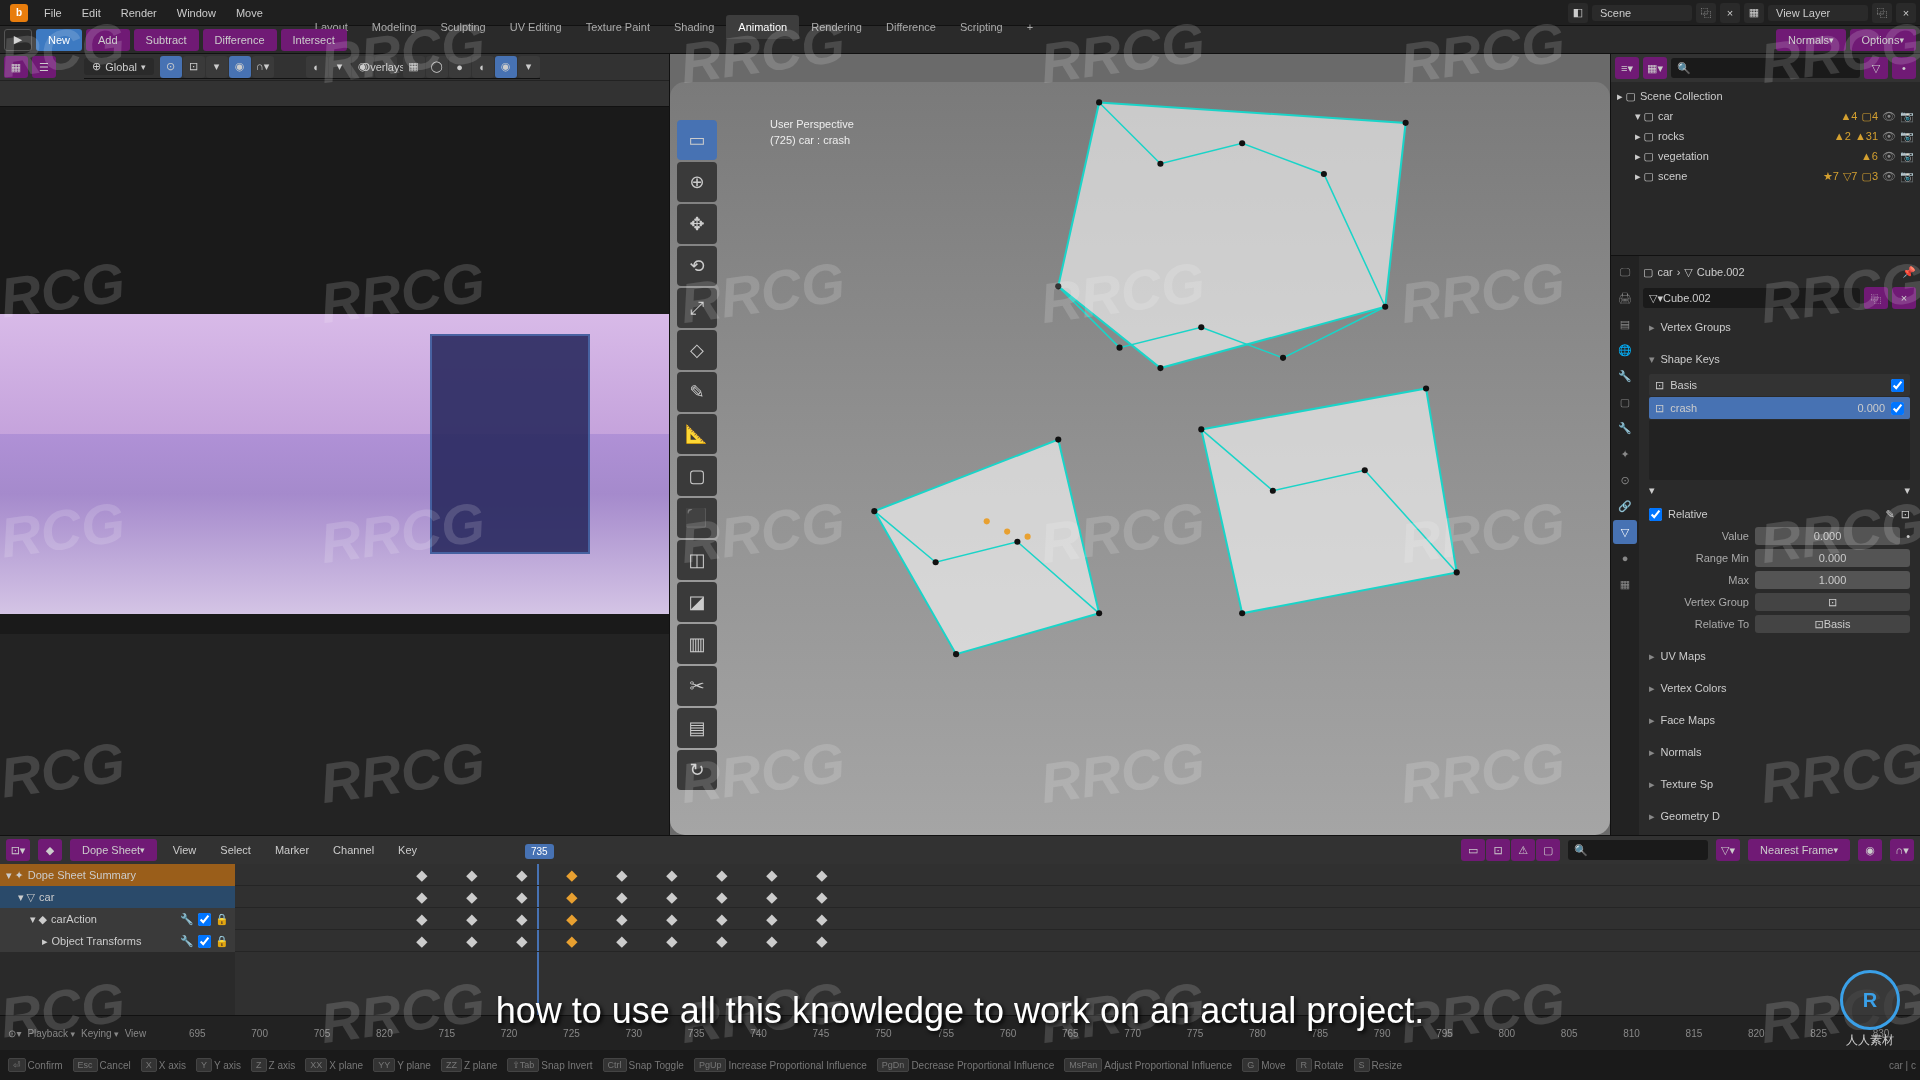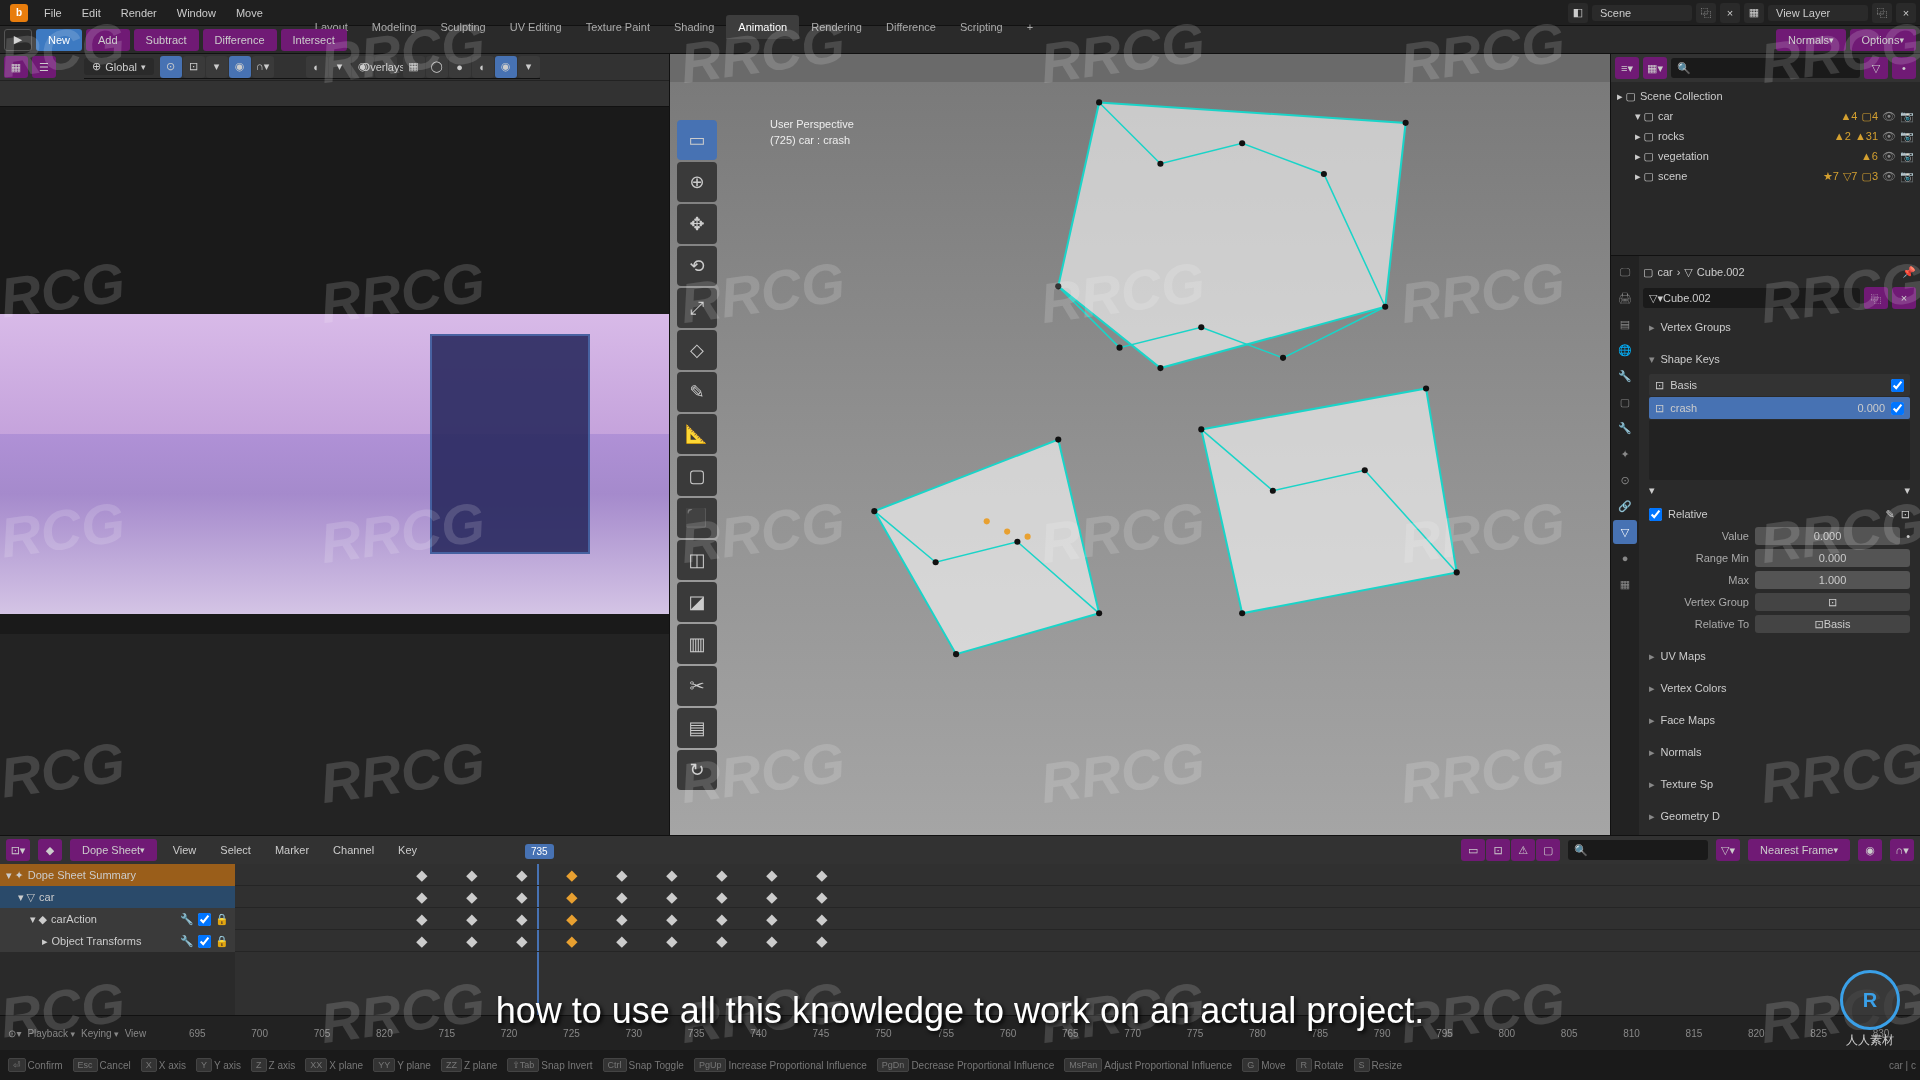--- a/index.html
+++ b/index.html
@@ -37,21 +37,21 @@
   .viewport { flex: 1; background: #6a6a6a; position: relative; overflow: hidden; }
   .vp-header { height: 28px; background: #323232; display: flex; align-items: center; padding: 0 6px; gap: 6px; border-bottom: 1px solid #111; position: relative; z-index: 10; }
   .vp-header .dropdown { background: #2a2a2a; padding: 2px 8px; border-radius: 3px; display: flex; align-items: center; gap: 4px; }
   .vp-header .btn-grp { display: flex; gap: 1px; }
   .vp-header .sq-btn { width: 22px; height: 22px; background: #3a3a3a; border-radius: 3px; display: flex; align-items: center; justify-content: center; }
   .vp-header .sq-btn.active { background: #4772b3; }
   .vp-overlay-text { position: absolute; top: 36px; left: 100px; color: #eee; font-size: 11px; z-index: 5; }
   .vp-overlay-text div { margin-bottom: 4px; }
   
   
-  .vp-scene { position: absolute; inset: 28px 0 0 0; background: linear-gradient(to bottom, #7a7a7a 0%, #919191 50%, #a5a5a5 100%); }
+  .vp-scene { position: absolute; inset: 28px 0 0 0; background: linear-gradient(to bottom, #7a7a7a 0%, #919191 50%, #a5a5a5 100%); border-radius: 15px; }
   .vp-toolbar-left { position: absolute; left: 7px; top: 38px; width: 40px; display: flex; flex-direction: column; gap: 2px; z-index: 5; }
   .vp-tool { width: 40px; height: 40px; background: #3a3a3a; border-radius: 4px; display: flex; align-items: center; justify-content: center; font-size: 18px; color: #ccc; }
   .vp-tool.active { background: #4772b3; }
   .vp-wire { position: absolute; inset: 0; }
   
   
   .right-col { width: 310px; background: #2a2a2a; border-left: 1px solid #111; display: flex; flex-direction: column; }
   .outliner { height: 210px; border-bottom: 1px solid #111; display: flex; flex-direction: column; }
   .outliner-header { height: 28px; background: #323232; display: flex; align-items: center; padding: 0 4px; gap: 4px; }
   .outliner-search { flex: 1; background: #1a1a1a; height: 20px; border-radius: 3px; padding: 0 6px; display: flex; align-items: center; }

